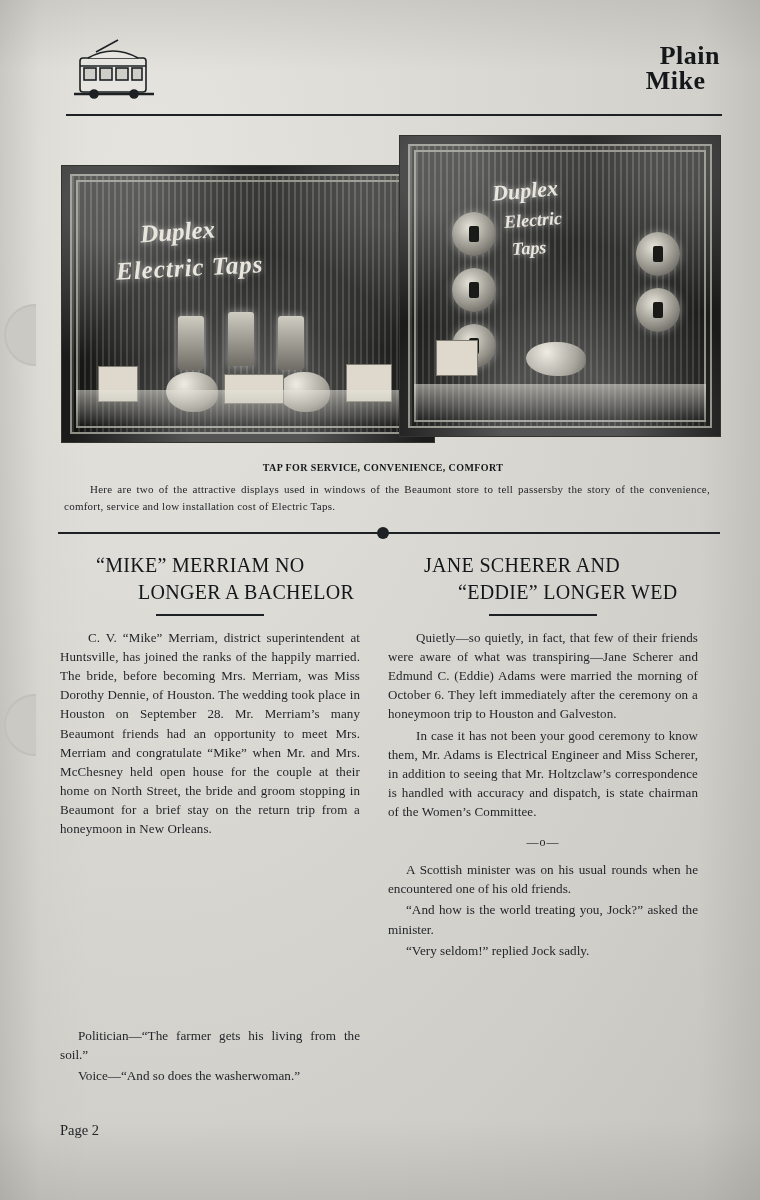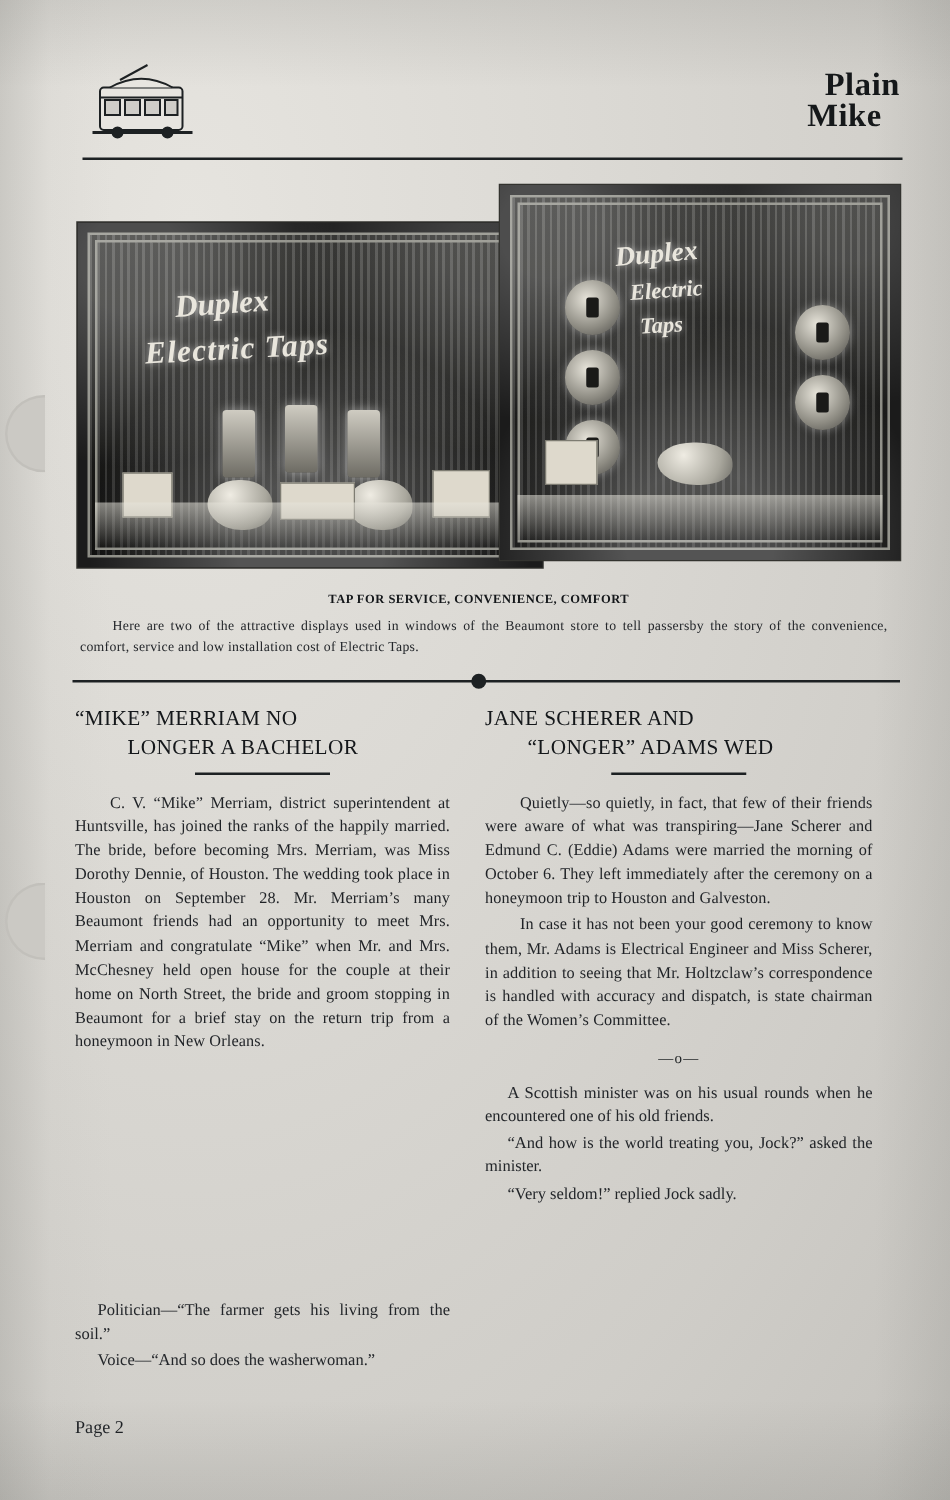--- a/index.html
+++ b/index.html
@@ -29,21 +29,21 @@
     pointer-events: none;
     background:
       linear-gradient(to right, rgba(120,120,115,0.22) 0px, rgba(150,150,145,0.05) 40px, rgba(0,0,0,0) 90px),
       linear-gradient(to bottom, rgba(120,120,115,0.18) 0px, rgba(0,0,0,0) 70px),
       linear-gradient(to top, rgba(120,120,115,0.2) 0px, rgba(0,0,0,0) 80px),
       linear-gradient(to left, rgba(120,120,115,0.16) 0px, rgba(0,0,0,0) 60px);
   }
   .sheet {
     position: absolute;
     left: 38px;
-    top: 26px;
+    top: 14px;
     width: 690px;
     height: 1146px;
   }
 
   
   .masthead {
     position: relative;
     height: 104px;
   }
   .trolley {
@@ -226,25 +226,26 @@
   
   .columns {
     position: relative;
     margin: 10px 10px 0 22px;
     display: flex;
     gap: 28px;
   }
   .col { width: 310px; }
   .col.left-col { width: 300px; }
   .headline {
-    font-size: 17px;
+    font-size: 20px;
     color: #14171a;
     letter-spacing: 0.3px;
     line-height: 1.35;
     margin-bottom: 8px;
+    margin-left: 36px;
   }
   .headline .l2 { display: block; padding-left: 42px; }
   .headline .l2.r { padding-left: 34px; }
   .hr-short {
     width: 108px;
     height: 2px;
     background: #1d2123;
     margin: 6px auto 12px auto;
   }
   .para {
@@ -402,21 +403,21 @@
           <span>“MIKE” MERRIAM NO</span>
           <span class="l2">LONGER A BACHELOR</span>
         </div>
         <div class="hr-short"></div>
         <p class="para first">C. V. “Mike” Merriam, district superintendent at Huntsville, has joined the ranks of the happily married. The bride, before becoming Mrs. Merriam, was Miss Dorothy Dennie, of Houston. The wedding took place in Houston on September 28. Mr. Merriam’s many Beaumont friends had an opportunity to meet Mrs. Merriam and congratulate “Mike” when Mr. and Mrs. McChesney held open house for the couple at their home on North Street, the bride and groom stopping in Beaumont for a brief stay on the return trip from a honeymoon in New Orleans.</p>
       </div>
 
       <div class="col right-col">
         <div class="headline">
           <span>JANE SCHERER AND</span>
-          <span class="l2 r">“LONGER” ADAMS WED</span>
+          <span class="l2 r">“EDDIE” LONGER WED</span>
         </div>
         <div class="hr-short"></div>
         <p class="para first">Quietly—so quietly, in fact, that few of their friends were aware of what was transpiring—Jane Scherer and Edmund C. (Eddie) Adams were married the morning of October 6. They left immediately after the ceremony on a honeymoon trip to Houston and Galveston.</p>
         <p class="para first">In case it has not been your good ceremony to know them, Mr. Adams is Electrical Engineer and Miss Scherer, in addition to seeing that Mr. Holtzclaw’s correspondence is handled with accuracy and dispatch, is state chairman of the Women’s Committee.</p>
 
         <div class="sep-o">
           <span>—o—</span>
         </div>
         <div class="right-extra">
           <p class="small ind">A Scottish minister was on his usual rounds when he encountered one of his old friends.</p>

